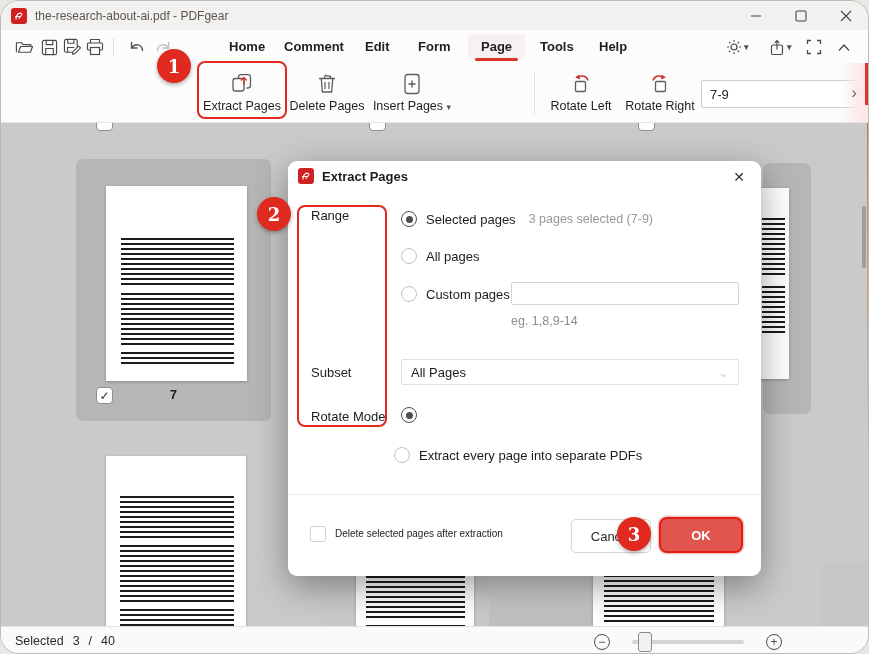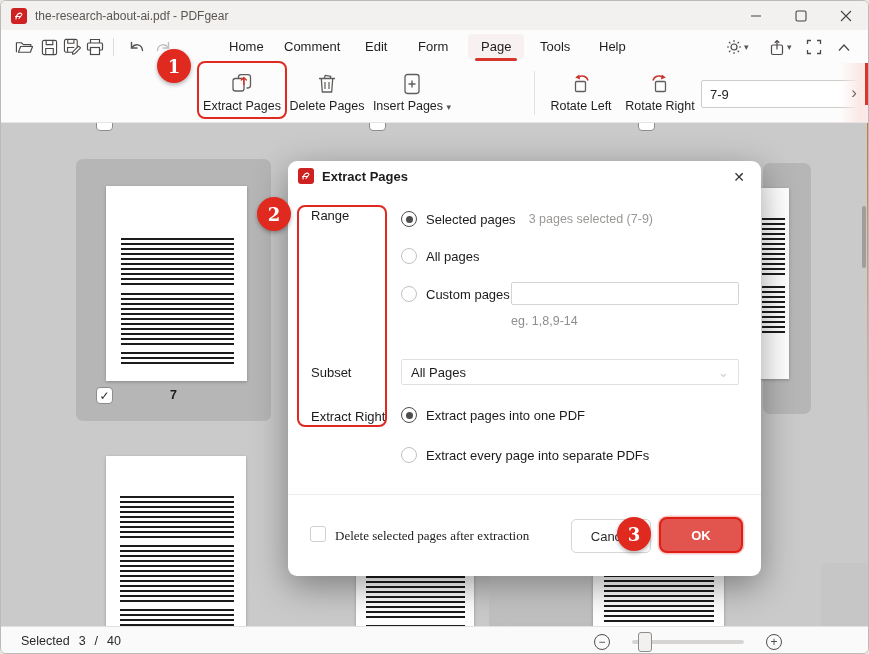--- a/index.html
+++ b/index.html
@@ -1,29 +1,29 @@
 <!DOCTYPE html>
 <html><head>
 <meta charset="utf-8">
 <style>
   * { margin:0; padding:0; box-sizing:border-box; }
   html,body { width:869px; height:654px; background:#e9e7e6; font-family:"Liberation Sans",sans-serif; }
   .window { position:absolute; left:0; top:0; width:869px; height:654px; background:#fef9c3;
-            border:1px solid #bdbbba; border-radius:6px; overflow:hidden; }
+            border:1px solid #bdbbba; border-radius:19px; overflow:hidden; }
 
   
   .titlebar { position:absolute; left:0; top:0; width:100%; height:29px; background:#f3f1f0; display:flex; align-items:center; }
   .app-logo { width:16px; height:16px; border-radius:3px; background:#ce2121; margin:0 8px 0 10px; flex:0 0 auto; position:relative; }
   .app-logo svg { position:absolute; left:2px; top:2px; }
   .title-text { font-size:12px; color:#595551; }
   .win-controls { position:absolute; right:0; top:0; height:29px; display:flex; }
   .win-btn { width:45px; height:29px; display:flex; align-items:center; justify-content:center; color:#444; }
 
   
-  .toolbar { position:absolute; left:0; top:29px; width:100%; height:33px; background:#fdfcfc; }
+  .toolbar { position:absolute; left:0; top:29px; width:100%; height:33px; background:#fdfcfc;font-weight:bold; }
   .qicon { position:absolute; top:5px; width:24px; height:24px; display:flex; align-items:center; justify-content:center; border-radius:4px; }
   .tsep { position:absolute; top:8px; width:1px; height:18px; background:#dddbda; }
   .menu-item { position:absolute; top:4px; height:25px; line-height:25px; font-size:13px; color:#201f1e; padding:0 4px; }
   .menu-item.active { background:#f7f2f1; border-radius:3px; padding:0 13px; }
   .menu-item.active .underline { position:absolute; left:7px; right:7px; bottom:-2px; height:3px; border-radius:2px; background:#d8352b; }
   .ricon { position:absolute; top:5px; height:24px; display:flex; align-items:center; justify-content:center; gap:2px; color:#555; }
   .caret { font-size:9px; color:#555; }
 
   
   .ribbon { position:absolute; left:0; top:62px; width:100%; height:60px; background:#fdfcfc; border-bottom:1px solid #e7e4e3; }
@@ -65,36 +65,36 @@
   .opt-row { position:absolute; display:flex; align-items:center; gap:9px; font-size:13px; color:#1c1c1c; }
   .note { color:#9a9896; font-size:12.5px; margin-left:4px; }
   .txt-input { position:absolute; height:23px; border:1px solid #d6d4d3; border-radius:2px; background:#fff; font-size:12.5px;
                padding:0 6px; font-family:"Liberation Sans",sans-serif; color:#222; }
   .hint { position:absolute; font-size:12.5px; color:#8f8d8b; }
   .dropdown { position:absolute; height:26px; border:1px solid #e2e0df; border-radius:2px; background:#fff; display:flex;
               align-items:center; font-size:13px; color:#1c1c1c; padding:0 9px; justify-content:space-between; }
   .dropdown .dd-chev { color:#cfcdcc; font-size:13px; }
   .dlg-divider { position:absolute; left:0; top:333px; width:100%; height:1px; background:#ececea; }
   .chk { position:absolute; width:16px; height:16px; border:1px solid #d2d0cf; border-radius:3px; background:#fff; }
-  .chk-label { position:absolute; font-size:13px; color:#1c1c1c;font-family:Liberation Serif, serif; }
+  .chk-label { position:absolute; font-size:10px; color:#1c1c1c; }
   .btn { position:absolute; display:flex; align-items:center; justify-content:center; font-size:13px; border-radius:5px; }
   .btn-cancel { left:283px; top:358px; width:80px; height:34px; background:#fff; border:1px solid #d8d6d5; color:#2c2c2c; }
   .btn-ok { left:371px; top:356px; width:84px; height:36px; background:#e2544e; border:2.5px solid #df1f16; color:#fff;
             font-weight:bold; border-radius:8px; box-shadow:0 0 0 1.5px rgba(223,31,22,.25); }
 
   
   .anno-box { position:absolute; border:2.5px solid #e02a1f; border-radius:8px; pointer-events:none; }
   .badge { position:absolute; width:34px; height:34px; border-radius:50%; background:#e02a1f; color:#fff;
            font-family:"DejaVu Serif",serif; font-size:18px; font-weight:bold; display:flex; align-items:center;
            justify-content:center; box-shadow:0 2px 4px rgba(0,0,0,.3); }
 
   
   .statusbar { position:absolute; left:0; top:625px; width:100%; height:29px; background:#fbfafa; border-top:1px solid #e3e1e0;
                display:flex; align-items:center; font-size:12.5px; color:#2a2a2a; }
-  .sel-group { margin-left:20px; display:flex; gap:9px; }
+  .sel-group { margin-left:14px; display:flex; gap:9px; }
   .zoom-ctl { position:absolute; right:0; top:0; height:29px; display:flex; align-items:center; }
   .zoom-circle { width:16px; height:16px; border-radius:50%; border:1.4px solid #4f4d4c; color:#4f4d4c; font-size:12px;
                  display:flex; align-items:center; justify-content:center; line-height:1; }
   .slider-track { position:relative; width:112px; height:4px; background:#d7d5d4; border-radius:2px; margin:0 22px; }
   .slider-handle { position:absolute; left:6px; top:-8px; width:14px; height:20px; background:#f2f1f0; border:1px solid #8f8d8c; border-radius:3px; }
 
   svg { display:block; }
 </style>
 </head>
 <body>
@@ -324,26 +324,25 @@
     </div>
     <input class="txt-input" style="left: 223px; top: 121px; width: 228px;" value="">
     <div class="hint" style="left:223px; top:153px">eg. 1,8,9-14</div>
 
     <div class="dlg-label" style="left:23px; top:204px">Subset</div>
     <div class="dropdown" style="left:113px; top:198px; width:338px">
       <span>All Pages</span>
       <span class="dd-chev">⌄</span>
     </div>
 
-    <div class="dlg-label" style="left:23px; top:248px">Extract Right</div>
+    <div class="dlg-label" style="left:23px; top:248px">Rotate Mode</div>
     <div class="opt-row" style="left:113px; top:246px">
       <span class="radio checked"></span>
-      <span>Extract pages into one PDF</span>
-    </div>
-    <div class="opt-row" style="left:113px; top:286px">
+    </div>
+    <div class="opt-row" style="left:106px; top:286px">
       <span class="radio"></span>
       <span>Extract every page into separate PDFs</span>
     </div>
 
     <div class="dlg-divider"></div>
 
     <div class="chk" style="left:22px; top:365px"></div>
     <div class="chk-label" style="left:47px; top:367px">Delete selected pages after extraction</div>
     <div class="btn btn-cancel">Cancel</div>
     <div class="btn btn-ok">OK</div>

